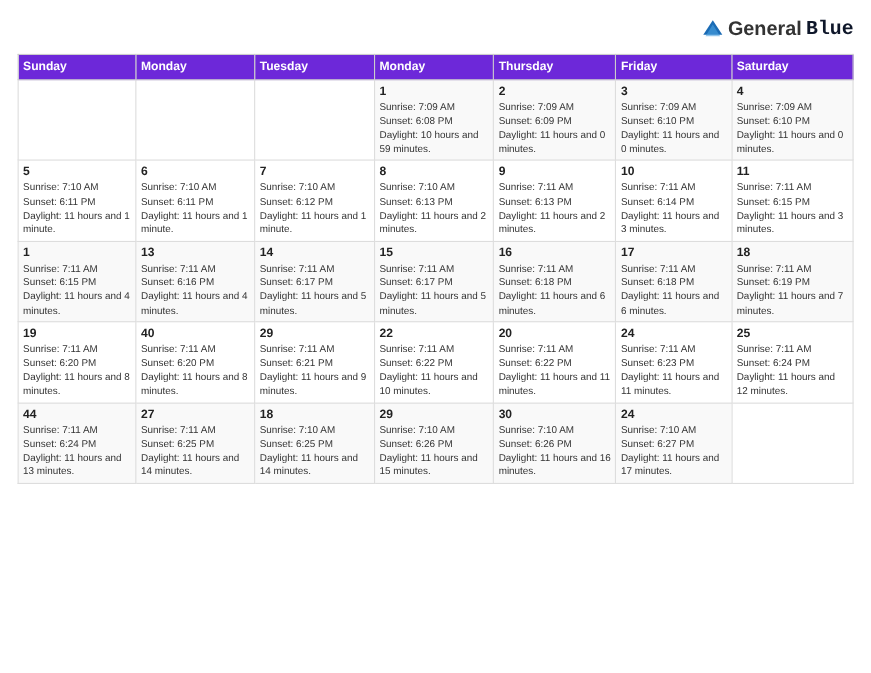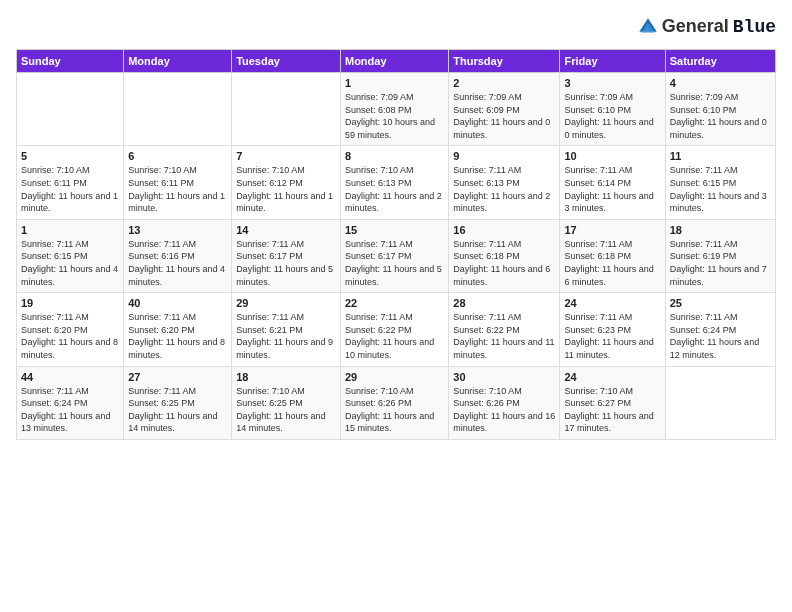--- a/index.html
+++ b/index.html
@@ -197,21 +197,21 @@
         </td>
         <td>
           <div class="day-number">29</div>
           <div class="day-info">Sunrise: 7:11 AM<br>Sunset: 6:21 PM<br>Daylight: 11 hours and 9 minutes.</div>
         </td>
         <td>
           <div class="day-number">22</div>
           <div class="day-info">Sunrise: 7:11 AM<br>Sunset: 6:22 PM<br>Daylight: 11 hours and 10 minutes.</div>
         </td>
         <td>
-          <div class="day-number">28</div>
+          <div class="day-number">20</div>
           <div class="day-info">Sunrise: 7:11 AM<br>Sunset: 6:22 PM<br>Daylight: 11 hours and 11 minutes.</div>
         </td>
         <td>
           <div class="day-number">24</div>
           <div class="day-info">Sunrise: 7:11 AM<br>Sunset: 6:23 PM<br>Daylight: 11 hours and 11 minutes.</div>
         </td>
         <td>
           <div class="day-number">25</div>
           <div class="day-info">Sunrise: 7:11 AM<br>Sunset: 6:24 PM<br>Daylight: 11 hours and 12 minutes.</div>
         </td>

